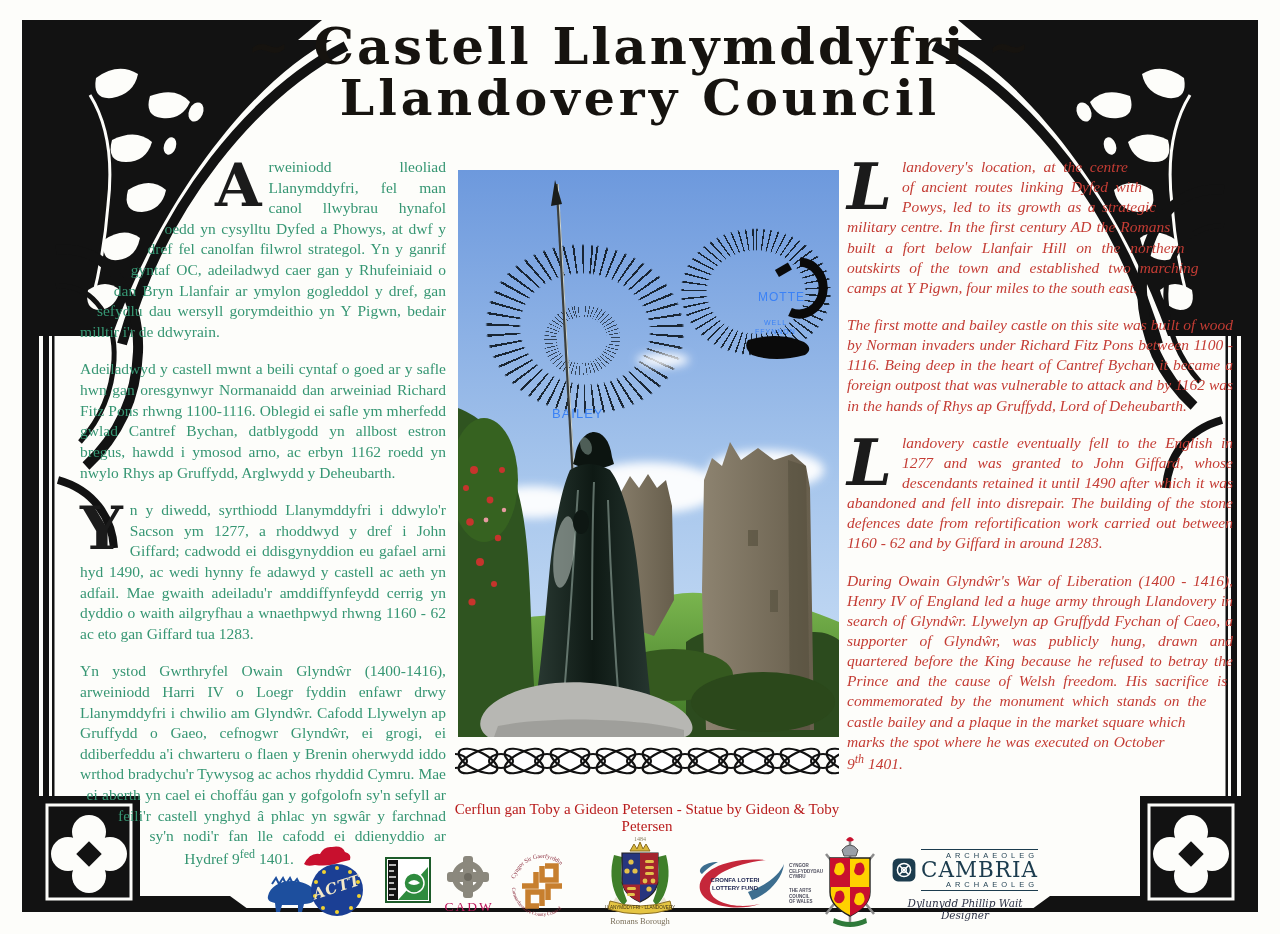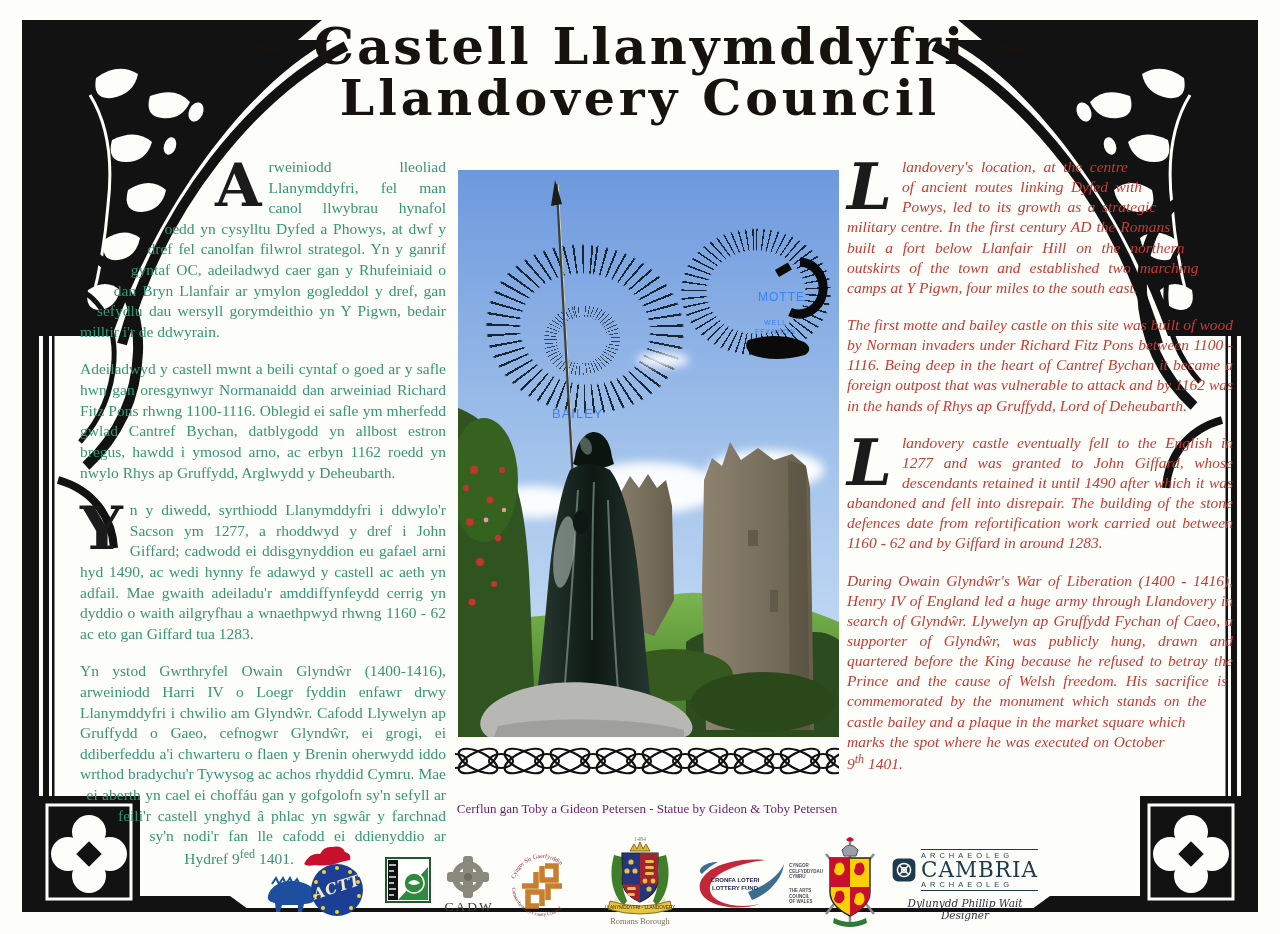--- a/index.html
+++ b/index.html
@@ -31,37 +31,37 @@
   .scene{position:absolute;left:458px;top:170px;width:381px;height:567px;overflow:hidden;z-index:2;}
   .sky{position:absolute;inset:0;background:linear-gradient(#6d99dd,#a7c6ec 55%,#cfe2f7);}
   .spokes{position:absolute;border-radius:50%;
      background:repeating-conic-gradient(rgba(16,26,36,.92) 0 1.4deg,transparent 1.4deg 6.6deg);
      -webkit-mask:radial-gradient(closest-side,transparent 54%,#000 56%,#000 82%,transparent 84%);
      mask:radial-gradient(closest-side,transparent 54%,#000 56%,#000 82%,transparent 84%);}
   .map-label{position:absolute;font-family:Liberation Sans, sans-serif;color:#3b82f6;letter-spacing:1px;}
   .overlay-svg{position:absolute;inset:0;}
   
   .knotband{position:absolute;left:455px;top:737px;width:384px;height:48px;z-index:1;}
-  .caption{position:absolute;left:440px;top:801px;width:414px;text-align:center;color:#701a75;
-           font-size:13px;z-index:3;}
+  .caption{position:absolute;left:440px;top:801px;width:414px;text-align:center;color:#b91c1c;
+           font-size:15px;z-index:3;}
   
   .logo{position:absolute;z-index:4;}
-  .cadw-label{position:absolute;left:434px;top:899px;width:70px;text-align:center;color:#404040;
+  .cadw-label{position:absolute;left:434px;top:899px;width:70px;text-align:center;color:#be185d;
       font-size:13.5px;letter-spacing:2px;z-index:4;}
   .borough-sub{position:absolute;left:596px;top:916px;width:88px;text-align:center;color:#7a6f5a;
       font-size:8.5px;z-index:4;}
   .actt-circle{position:absolute;left:311px;top:864px;width:52px;height:52px;border-radius:50%;
       background:#1b3f94;z-index:4;}
   .actt-text{position:absolute;left:0;top:14px;width:52px;text-align:center;color:#f4e9c8;
       font-family:"DejaVu Serif",serif;font-style:italic;font-weight:bold;font-size:15px;
       letter-spacing:1px;transform:rotate(-18deg);}
   .star{position:absolute;width:4px;height:4px;border-radius:50%;background:#f2d230;}
   .cambria{position:absolute;left:892px;top:848px;width:146px;z-index:4;color:#1c3c4e;}
   .cambria-row{display:flex;align-items:center;}
-  .cambria-textcol{margin-left:5px;flex:1;text-align:left;}
+  .cambria-textcol{margin-left:5px;flex:1;text-align:right;}
   .cambria-small{font-family:"Liberation Sans",sans-serif;font-size:7.5px;letter-spacing:4px;}
   .cambria-big{font-family:"DejaVu Serif",serif;font-size:21.5px;letter-spacing:1px;line-height:.95;}
   .cambria-rule{border-top:1.5px solid #1c3c4e;margin:1px 0;}
   .credit{position:absolute;left:890px;top:897px;width:150px;text-align:center;color:#2b3144;
       font-family:"DejaVu Serif",serif;font-style:italic;font-size:10.5px;z-index:4;}
   .lottery-side{position:absolute;left:789px;top:863px;width:26px;color:#4c4c5c;
       font-family:"Liberation Sans",sans-serif;font-size:4.5px;line-height:1.25;z-index:4;
       font-weight:bold;}
   .lottery-side.b{top:888px;}
 </style>

